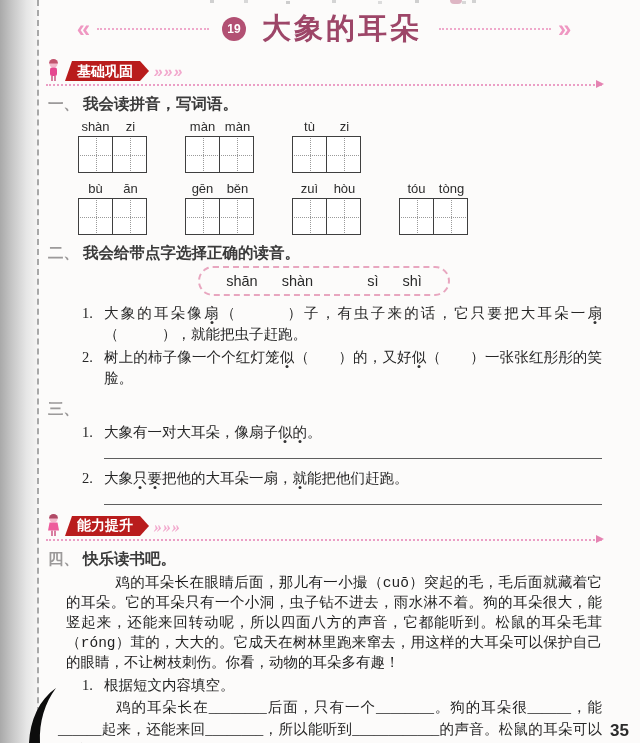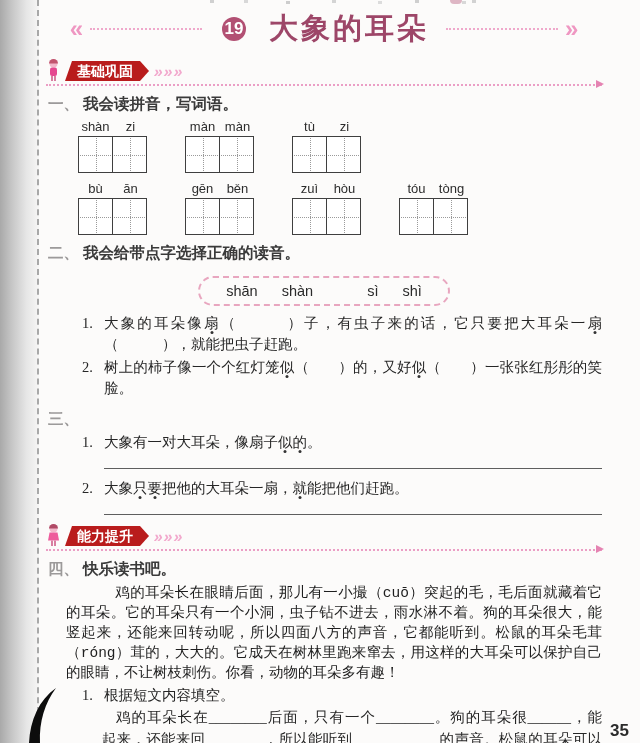--- a/index.html
+++ b/index.html
@@ -18,22 +18,22 @@
   .remnant-arc{position:absolute;left:450px;top:0;width:12px;height:4px;background:#b25073;
                border-radius:0 0 7px 7px;opacity:.4;}
 
   .content{position:absolute;left:46px;top:0;width:556px;}
 
   
   .header{display:flex;align-items:center;justify-content:center;margin-top:15px;height:28px;}
   .guillemet{color:#ef97c2;font-size:24px;font-weight:bold;line-height:24px;}
   .leader{width:112px;border-top:2px dotted #efa9cb;margin:0 7px;}
   .lesson-circle{width:24px;height:24px;border-radius:50%;background:#b25073;color:#fff;
-                 font-size:17px;font-weight:bold;display:flex;align-items:center;justify-content:center;
-                 margin:0 13px;}
+                 font-size:12px;font-weight:bold;display:flex;align-items:center;justify-content:center;
+                 margin:0 6px;}
   .lesson-title{font-size:29px;font-weight:bold;color:#9d4668;letter-spacing:3px;margin:0 10px;}
 
   
   .badge-row{display:flex;align-items:flex-end;margin:16px 0 0 0;height:22px;}
   .mascot{width:15px;height:22px;flex:0 0 auto;}
   .badge{margin-left:4px;background:#b91c1c;color:#fff;font-weight:bold;font-size:14px;
          line-height:18px;padding:1px 16px 1px 12px;
          clip-path:polygon(7px 0%, calc(100% - 9px) 0%, 100% 50%, calc(100% - 9px) 100%, 0% 100%);}
   .trail{color:#f2a9cd;font-weight:bold;font-size:16px;letter-spacing:1px;margin-left:5px;
          transform:skewX(-12deg);line-height:18px;}
@@ -50,21 +50,21 @@
   .word{width:70px;}
   .pys{display:flex;margin-bottom:2px;}
   .pys span{flex:1;text-align:center;font-size:13px;color:#2c2c2c;}
   .tian{display:flex;border:1.6px solid #3f3f3f;background:#fff;width:fit-content;}
   .cellx{width:33px;height:35px;position:relative;}
   .cellx + .cellx{border-left:1.2px solid #3f3f3f;}
   .cellx::before{content:"";position:absolute;left:1px;right:1px;top:50%;border-top:1px dotted #9a9a9a;}
   .cellx::after{content:"";position:absolute;top:1px;bottom:1px;left:50%;border-left:1px dotted #9a9a9a;}
 
   
-  .opts{width:fit-content;margin:13px auto 7px auto;padding:5px 16px;border:2px dashed #e8a6bf;
+  .opts{width:fit-content;margin:3px auto 7px auto;padding:5px 16px;border:2px dashed #e8a6bf;
         border-radius:16px;font-size:14.5px;color:#2b2b2b;}
   .opt{margin:0 10px;}
   .opt.gap-big{margin-left:40px;}
 
   
   .items{margin-left:36px;}
   .item{position:relative;padding-left:22px;margin:2px 0;font-family:"Liberation Serif","DejaVu Serif",serif;
         font-size:14.5px;line-height:21px;color:#262626;text-align:justify;}
   .item .no{position:absolute;left:0;top:0;}
   .em{position:relative;}
@@ -229,21 +229,21 @@
         <span><span>大象有一对大耳朵，像扇子</span><span class="em">似</span><span class="em">的</span><span>。</span></span>
       </div>
       <div class="ans-line"></div>
       <div class="item">
         <span class="no">2.</span>
         <span><span>大象</span><span class="em">只</span><span class="em">要</span><span>把他的大耳朵一扇，</span><span class="em">就</span><span>能把他们赶跑。</span></span>
       </div>
       <div class="ans-line"></div>
     </div>
 
-    <div class="badge-row" style="margin-top:6px;">
+    <div class="badge-row" style="margin-top:6px;font-family:Liberation Serif, serif;">
       <svg class="mascot" viewBox="0 0 15 22">
         <circle cx="7.5" cy="4.5" r="4" fill="#f2b8cb"></circle>
         <path d="M3 4.5a4.5 4.5 0 0 1 9 0z" fill="#b04a66"></path>
         <path d="M3.5 8.5h8l1.5 8h-11z" fill="#ee5c9c"></path>
         <rect x="5" y="16.5" width="2" height="5.5" fill="#d87ea0"></rect>
         <rect x="8" y="16.5" width="2" height="5.5" fill="#d87ea0"></rect>
       </svg>
       <span class="badge">能力提升</span>
       <span class="trail">»»»</span>
     </div>

